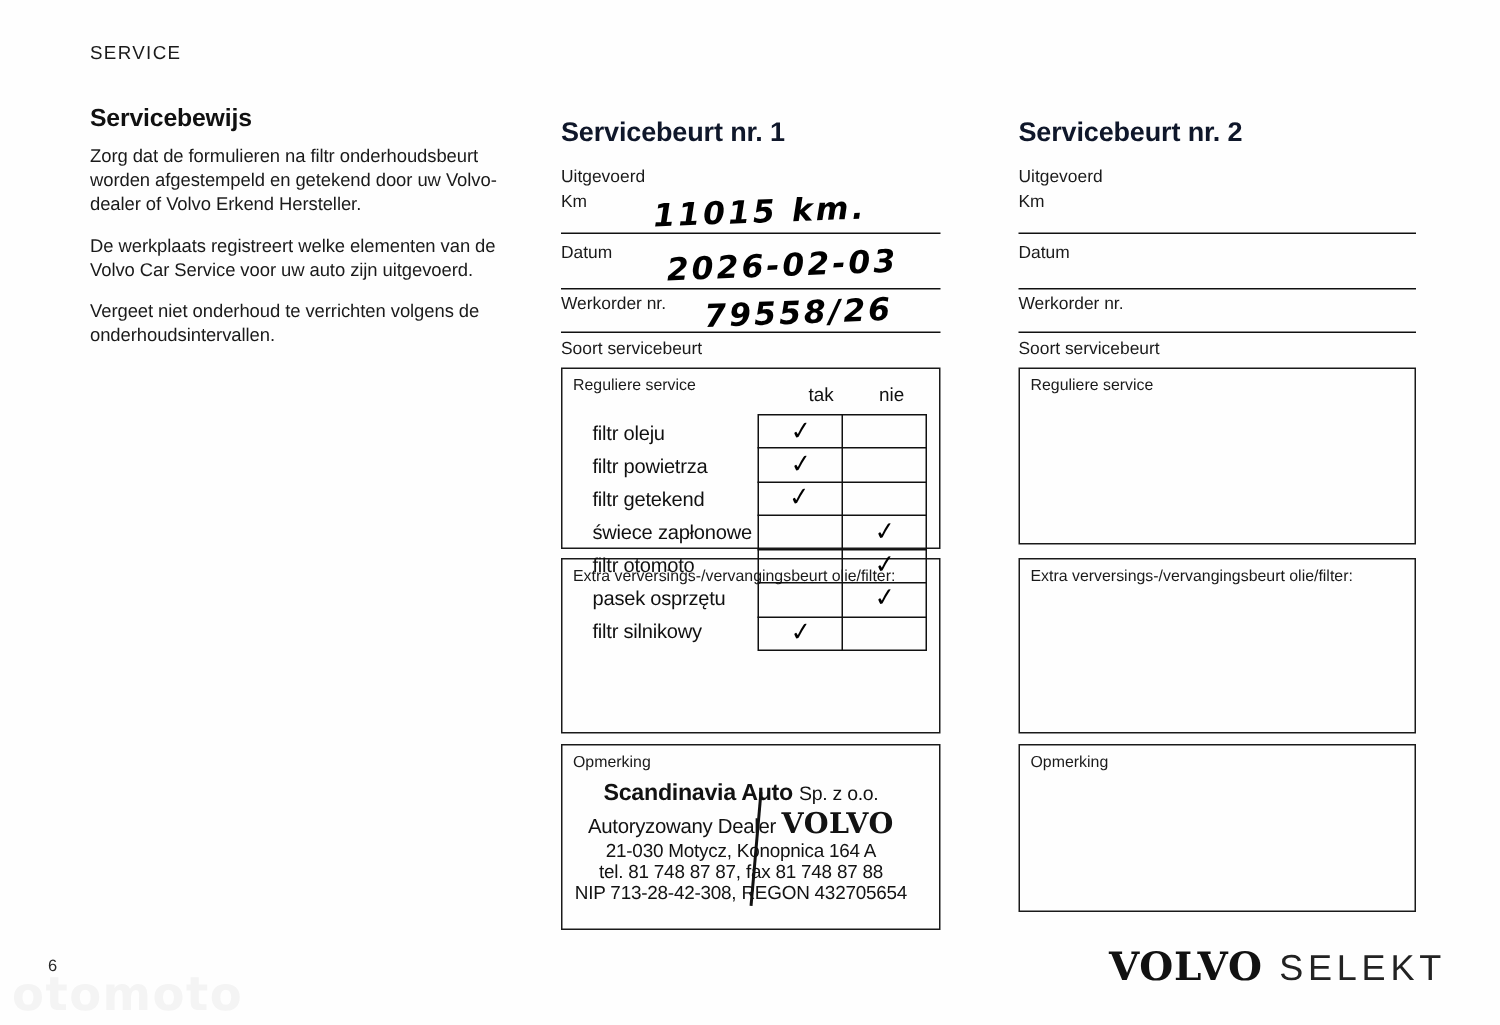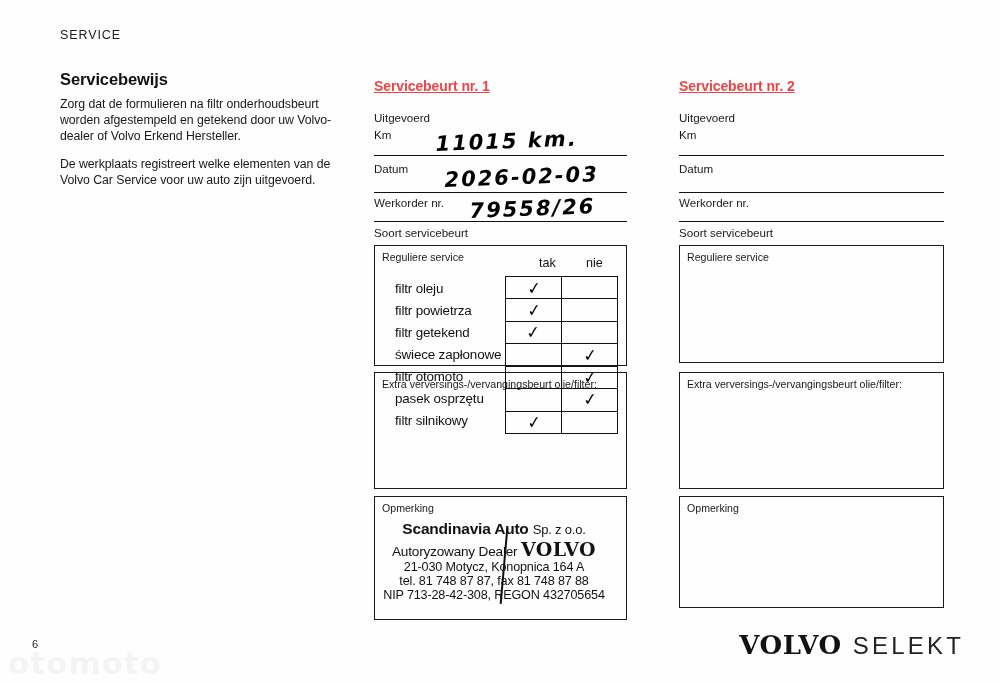--- a/index.html
+++ b/index.html
@@ -45,25 +45,24 @@
   .left-para {
     font-size: 12.3px;
     line-height: 16.2px;
     color: #1a1a1a;
     margin: 0 0 11px 0;
     letter-spacing: -0.05px;
   }
 
   
   .col-title {
-    font-size: 14px;
-    font-weight: bold;
-    color: #ef4444;
+    font-size: 18px;
+    font-weight: bold;
+    color: #0f172a;
     letter-spacing: -0.1px;
-    text-decoration: underline;
   }
   .field-label {
     font-size: 11.6px;
     color: #1a1a1a;
   }
   .rule {
     border-bottom: 1.4px solid #111;
     height: 0;
   }
 
@@ -213,20 +212,21 @@
 <body>
 
 <div class="page">
 
   <div class="abs service-kicker">SERVICE</div>
 
   <div class="abs left-col">
     <div class="left-title">Servicebewijs</div>
     <p class="left-para">Zorg dat de formulieren na filtr onderhoudsbeurt worden afgestempeld en getekend door uw Volvo-dealer of Volvo Erkend Hersteller.</p>
     <p class="left-para">De werkplaats registreert welke elementen van de Volvo Car Service voor uw auto zijn uitgevoerd.</p>
+    <p class="left-para">Vergeet niet onderhoud te verrichten volgens de onderhoudsintervallen.</p>
   </div>
 
   <div class="abs col-title" style="left:374px; top:78px;">Servicebeurt nr. 1</div>
 
   <div class="abs field-label" style="left:374px; top:111px;">Uitgevoerd</div>
   <div class="abs field-label" style="left:374px; top:128px;">Km</div>
   <div class="abs rule" style="left:374px; top:155px; width:253px;"></div>
   <div class="abs hand hand-km" style="left:436px; top:132px;">11015 km.</div>
 
   <div class="abs field-label" style="left:374px; top:162px;">Datum</div>

